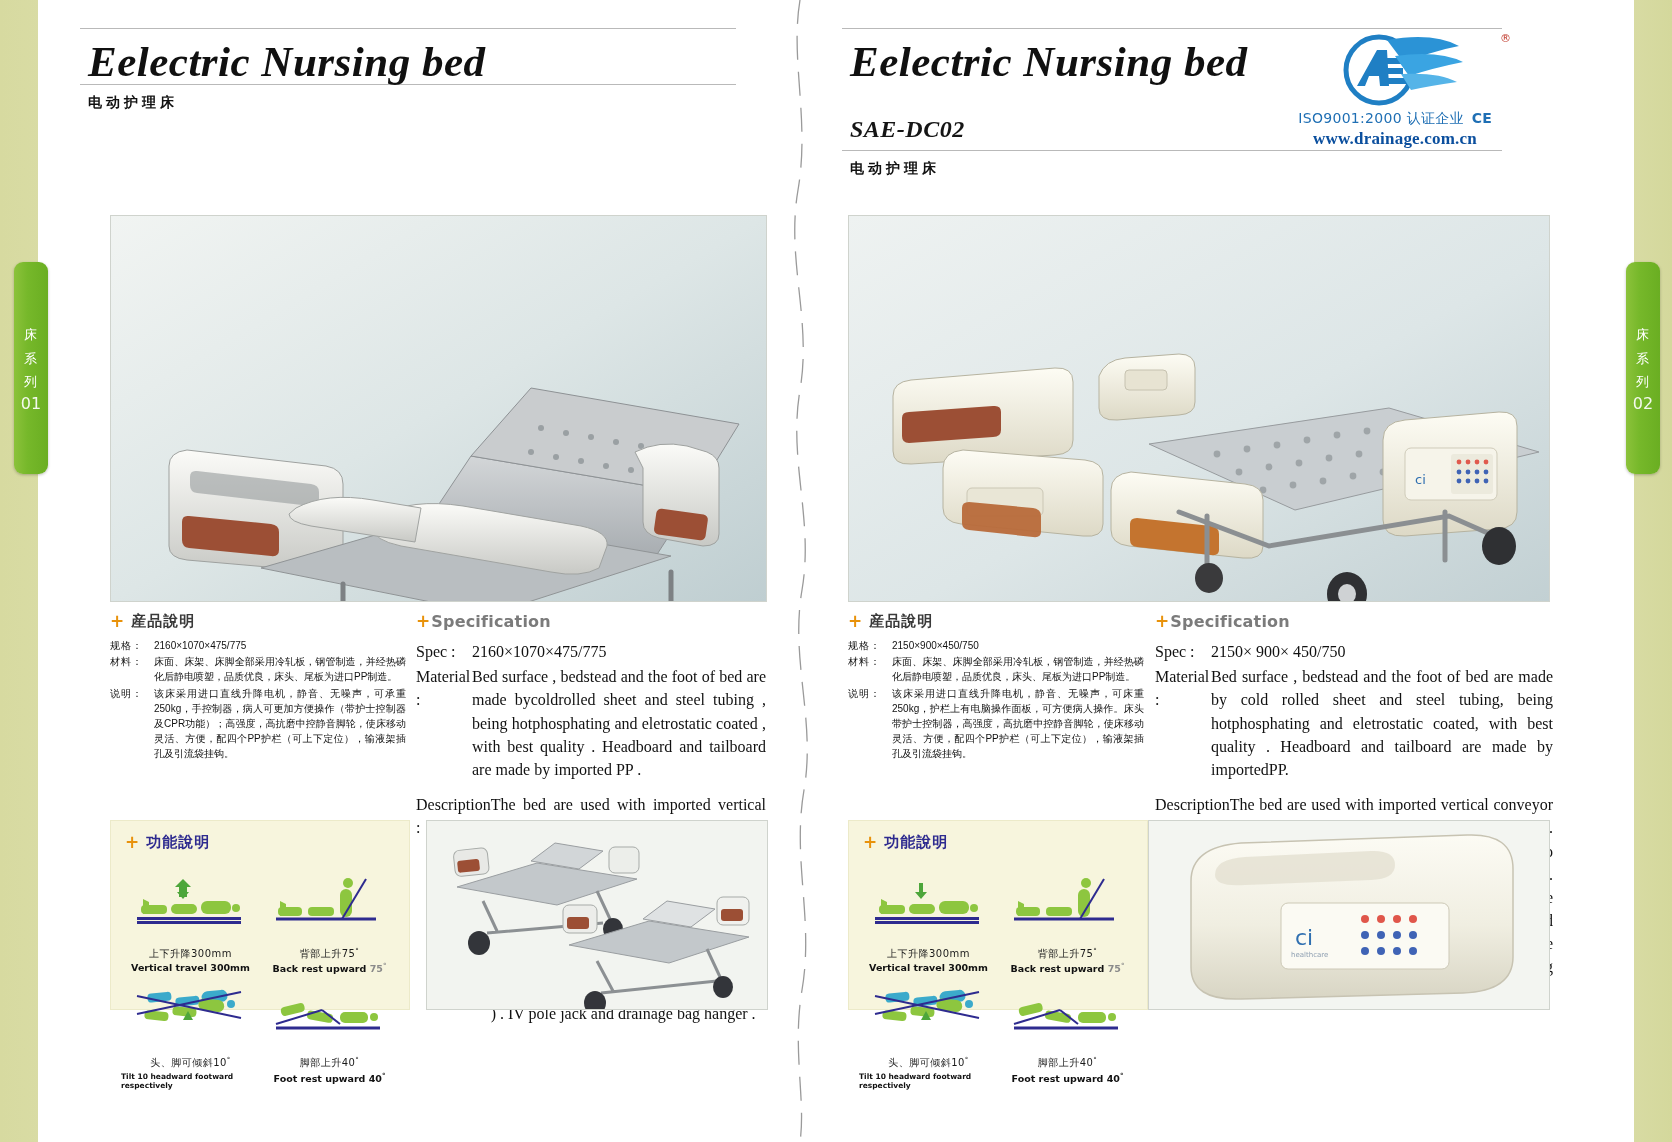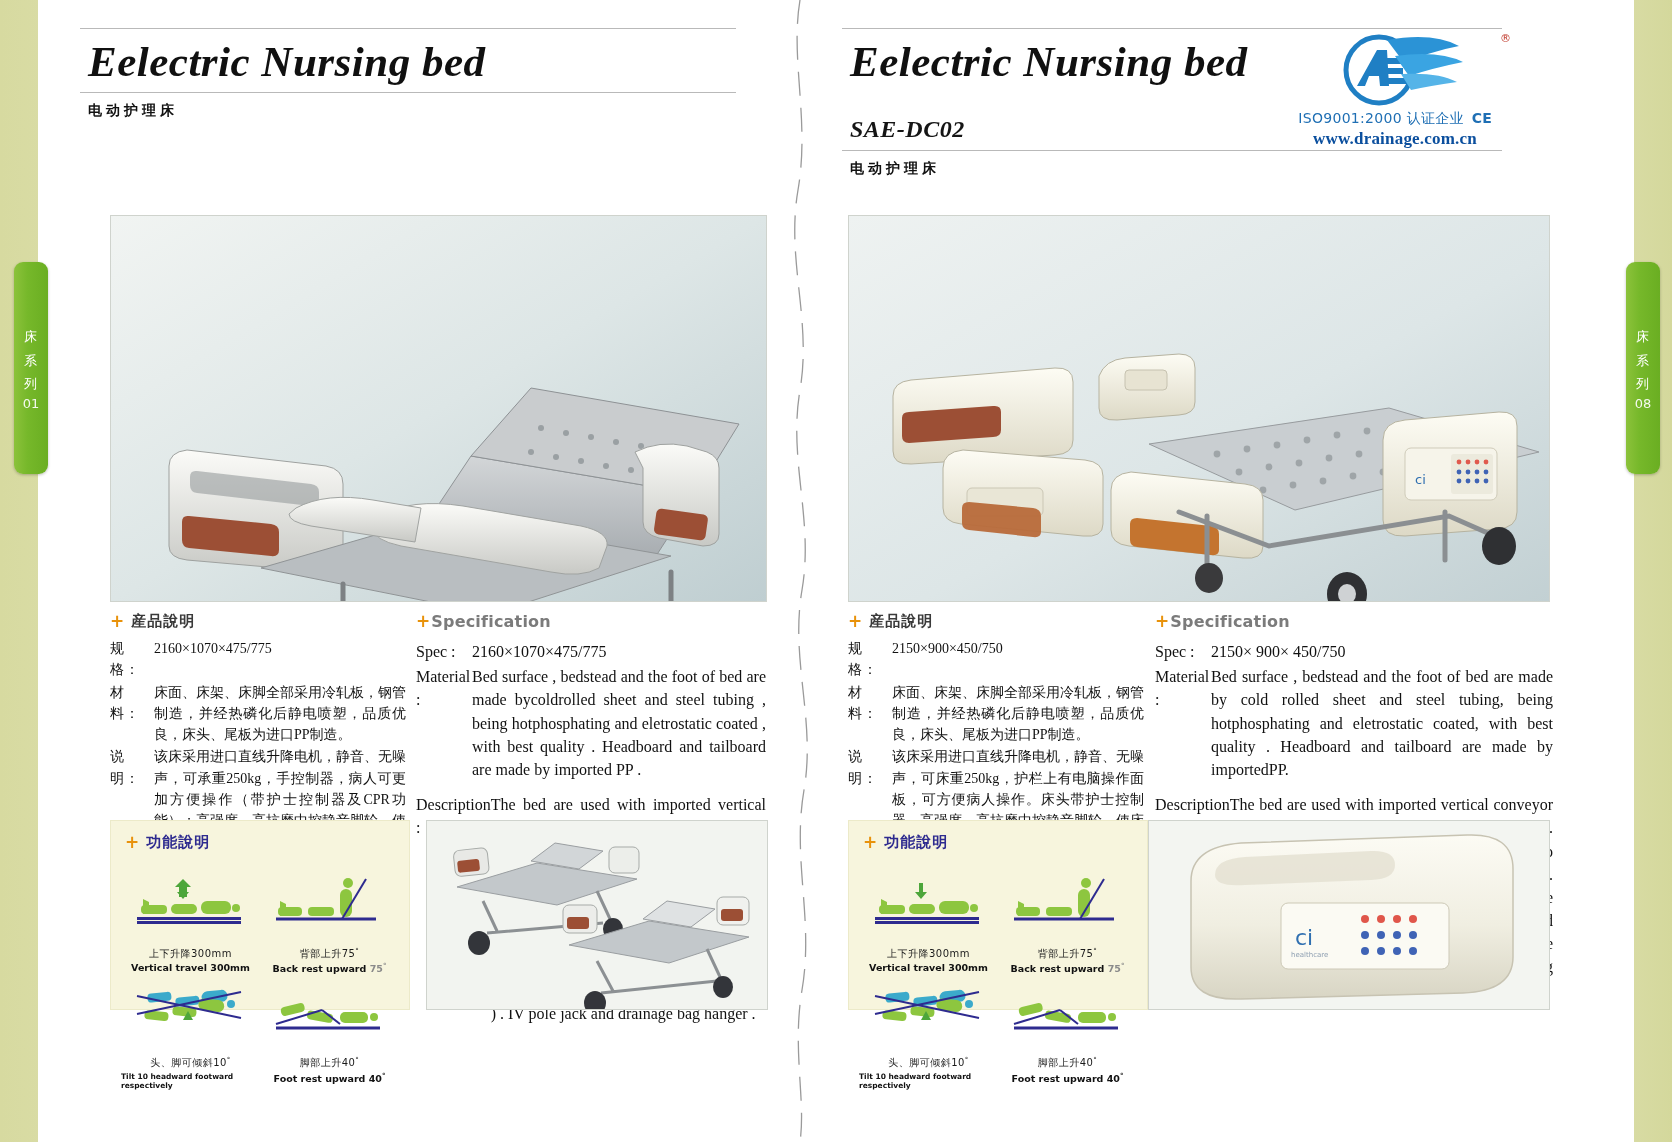--- a/index.html
+++ b/index.html
@@ -31,34 +31,34 @@
   .side-tab{
     position:absolute;width:34px;border-radius:9px;
     background:linear-gradient(90deg,#8cc23b 0%,#76b82a 40%,#6aae22 100%);
     box-shadow:0 1px 3px rgba(0,0,0,.25);
     display:flex;flex-direction:column;align-items:center;justify-content:center;
     color:#ffffff;font-family:"DejaVu Sans",sans-serif;
   }
   .side-tab.left{left:14px;top:262px;height:212px;}
   .side-tab.right{left:1626px;top:262px;height:212px;}
   .side-tab .ch{font-size:13px;line-height:1.05;margin:5px 0;letter-spacing:1px;}
-  .side-tab .num{font-size:13px;opacity:.92;}
+  .side-tab .num{font-size:16px;opacity:.92;}
 
   
   .panel{position:absolute;top:0;height:1142px;}
   .panel.p-left{left:38px;width:795px;}
   .panel.p-right{left:833px;width:801px;}
 
   .title-wrap{position:absolute;left:42px;top:28px;width:656px;}
   .rule{height:1px;background:#b9b9b9;width:100%;}
   h1.product-title{
     font-family:"Liberation Serif",serif;
     font-style:italic;font-weight:bold;
     font-size:43px;line-height:1.05;
-    margin:10px 0 8px 8px;color:#101010;letter-spacing:.5px;
+    margin:10px 0 0 8px;color:#101010;letter-spacing:.5px;
   }
   .model{
     font-family:"Liberation Serif",serif;font-style:italic;font-weight:bold;
     font-size:24px;margin:32px 0 7px 8px;color:#151515;letter-spacing:.5px;
   }
   .model-cn{
     font-family:"DejaVu Sans",sans-serif;font-size:14px;color:#111;
     margin:9px 0 0 8px;letter-spacing:4px;font-weight:bold;
   }
 
@@ -91,21 +91,21 @@
   .sec-cn{
     font-family:"DejaVu Sans",sans-serif;font-weight:bold;font-size:15px;color:#3a3a3a;
     letter-spacing:1px;
   }
   .sec-en{
     font-family:"DejaVu Sans",sans-serif;font-weight:bold;font-size:16px;color:#7b7b7b;
     letter-spacing:.2px;
   }
 
   
-  .cn-spec{position:absolute;font-family:Liberation Serif, serif;font-size:14px;color:#111;line-height:1.52;}
+  .cn-spec{position:absolute;font-family:Liberation Sans, sans-serif;font-size:10px;color:#111;line-height:1.52;}
   .cn-row{display:flex;margin-bottom:1px;}
   .cn-label{width:44px;flex:0 0 44px;letter-spacing:1px;}
   .cn-body{flex:1;text-align:justify;}
 
   
   .en-spec{position:absolute;font-family:"Liberation Serif",serif;font-size:16px;color:#111;line-height:1.45;}
   .en-row{display:flex;margin-bottom:2px;}
   .en-key{flex:0 0 56px;}
   .en-key.wide{flex:0 0 70px;}
   .en-val{flex:1;text-align:justify;}
@@ -156,21 +156,21 @@
   <div class="side-tab left">
     <span class="ch">床</span>
     <span class="ch">系</span>
     <span class="ch">列</span>
     <span class="num">01</span>
   </div>
   <div class="side-tab right">
     <span class="ch">床</span>
     <span class="ch">系</span>
     <span class="ch">列</span>
-    <span class="num">08</span>
+    <span class="num">02</span>
   </div>
 
   <div class="panel p-left">
 
     <div class="title-wrap">
       <div class="rule"></div>
       <h1 class="product-title">Eelectric Nursing bed</h1>
       <div class="rule"></div>
       <div class="model-cn">电动护理床</div>
     </div>

